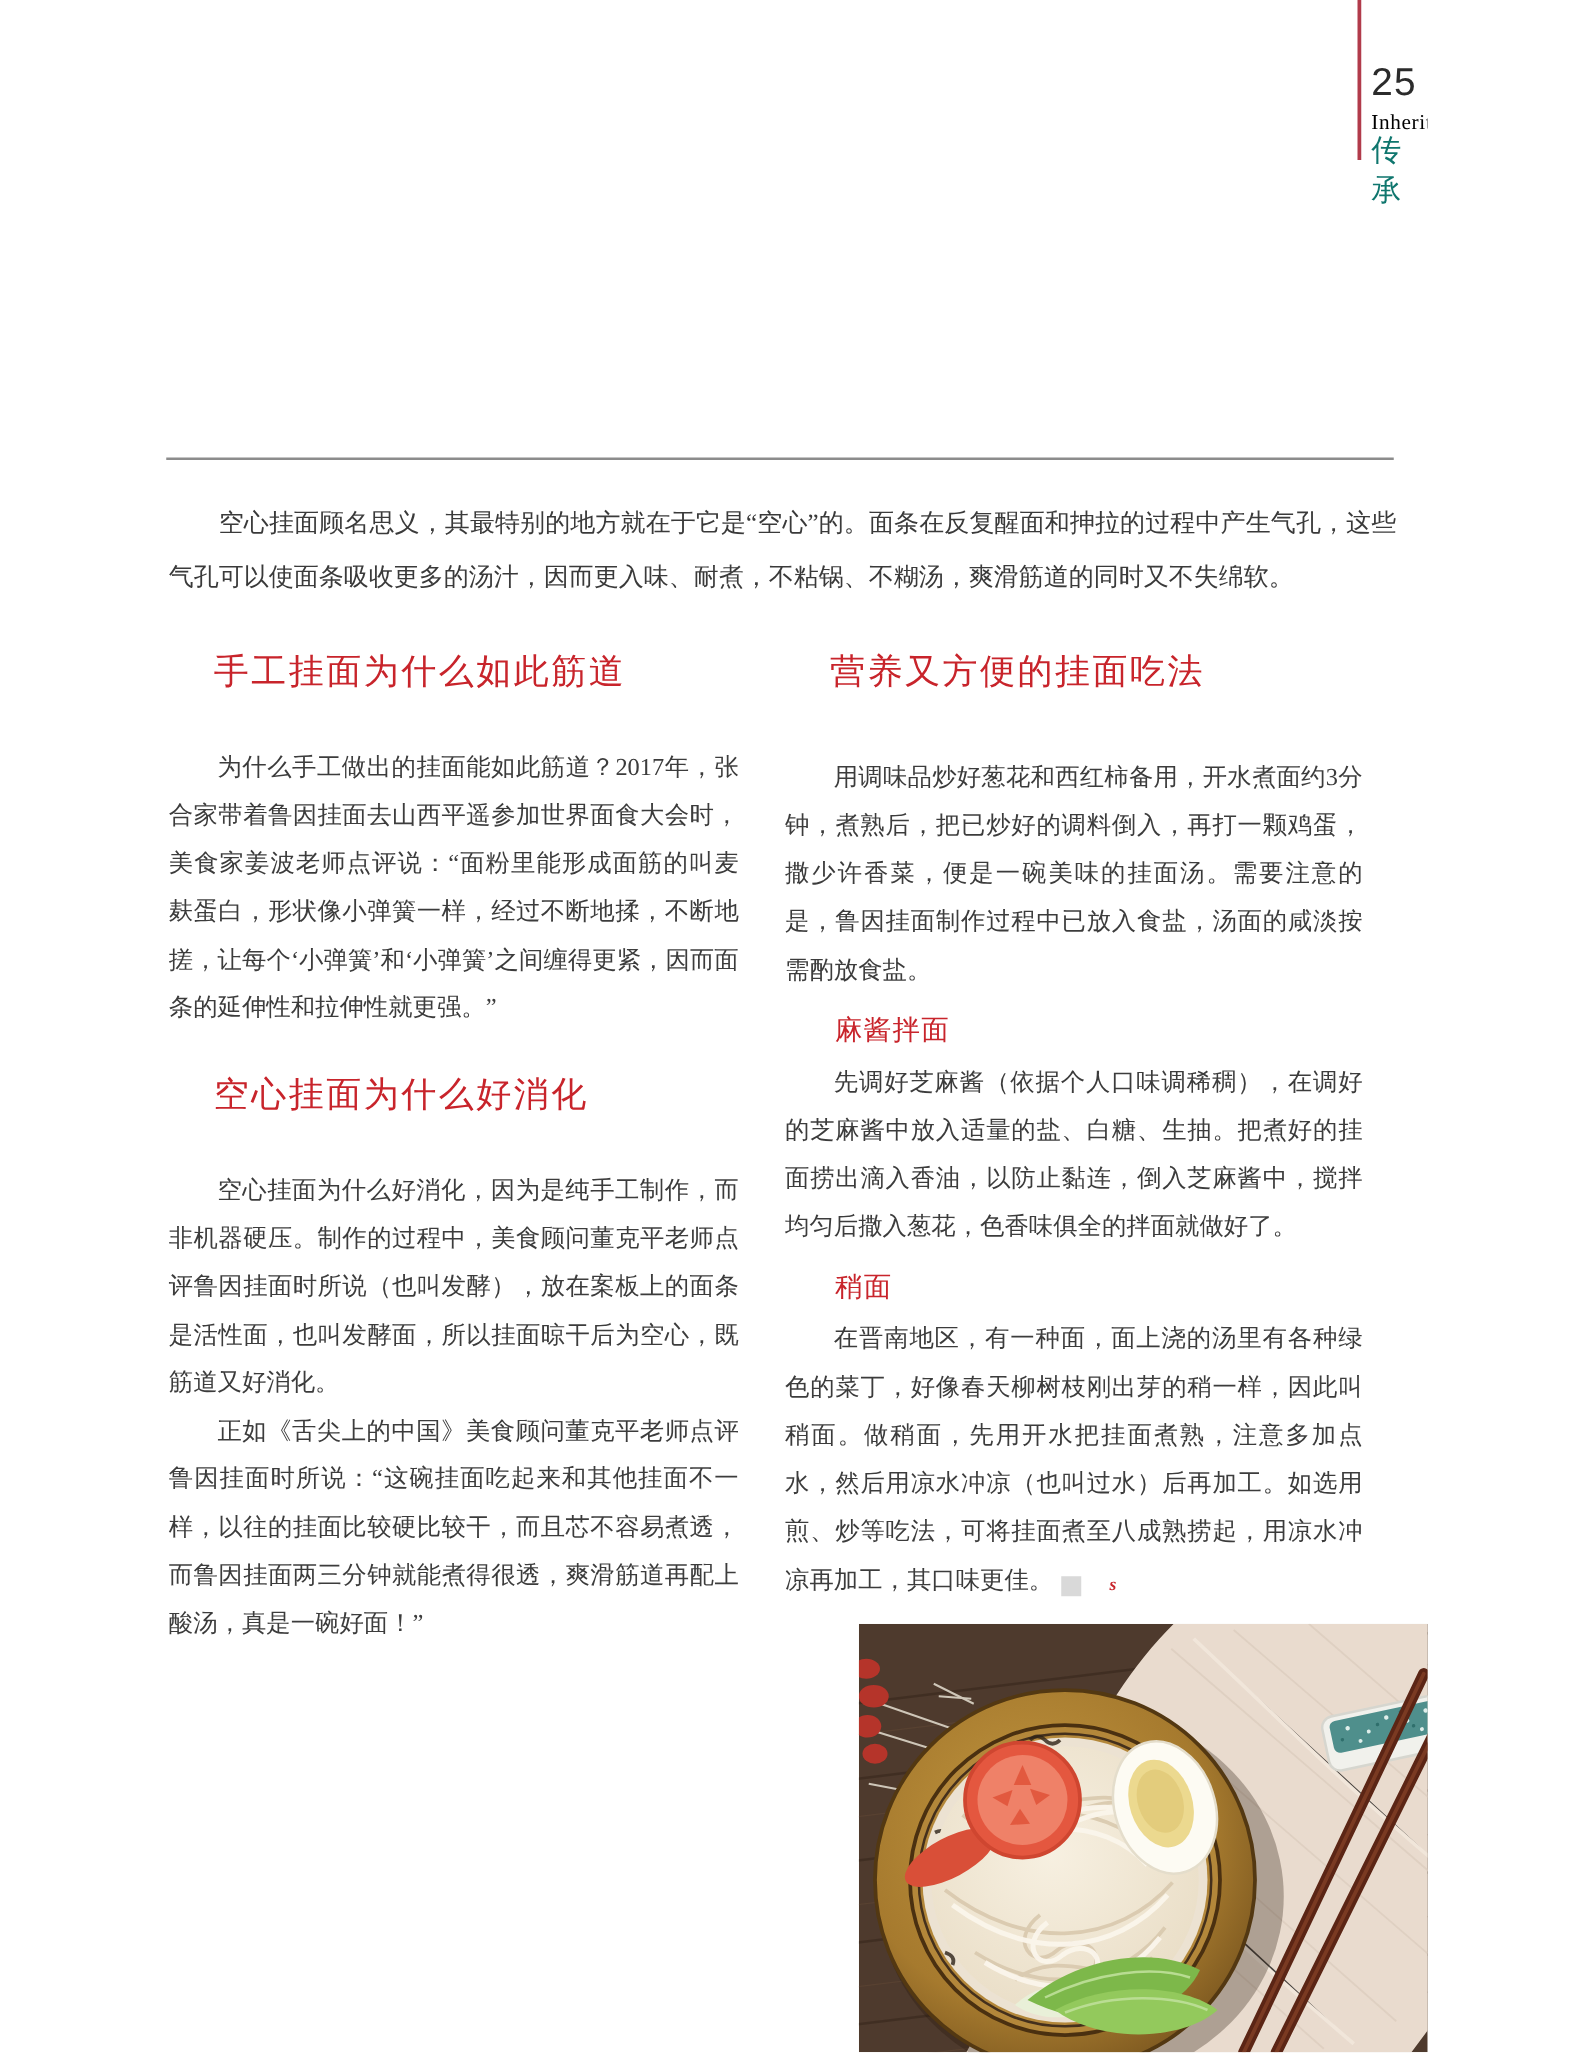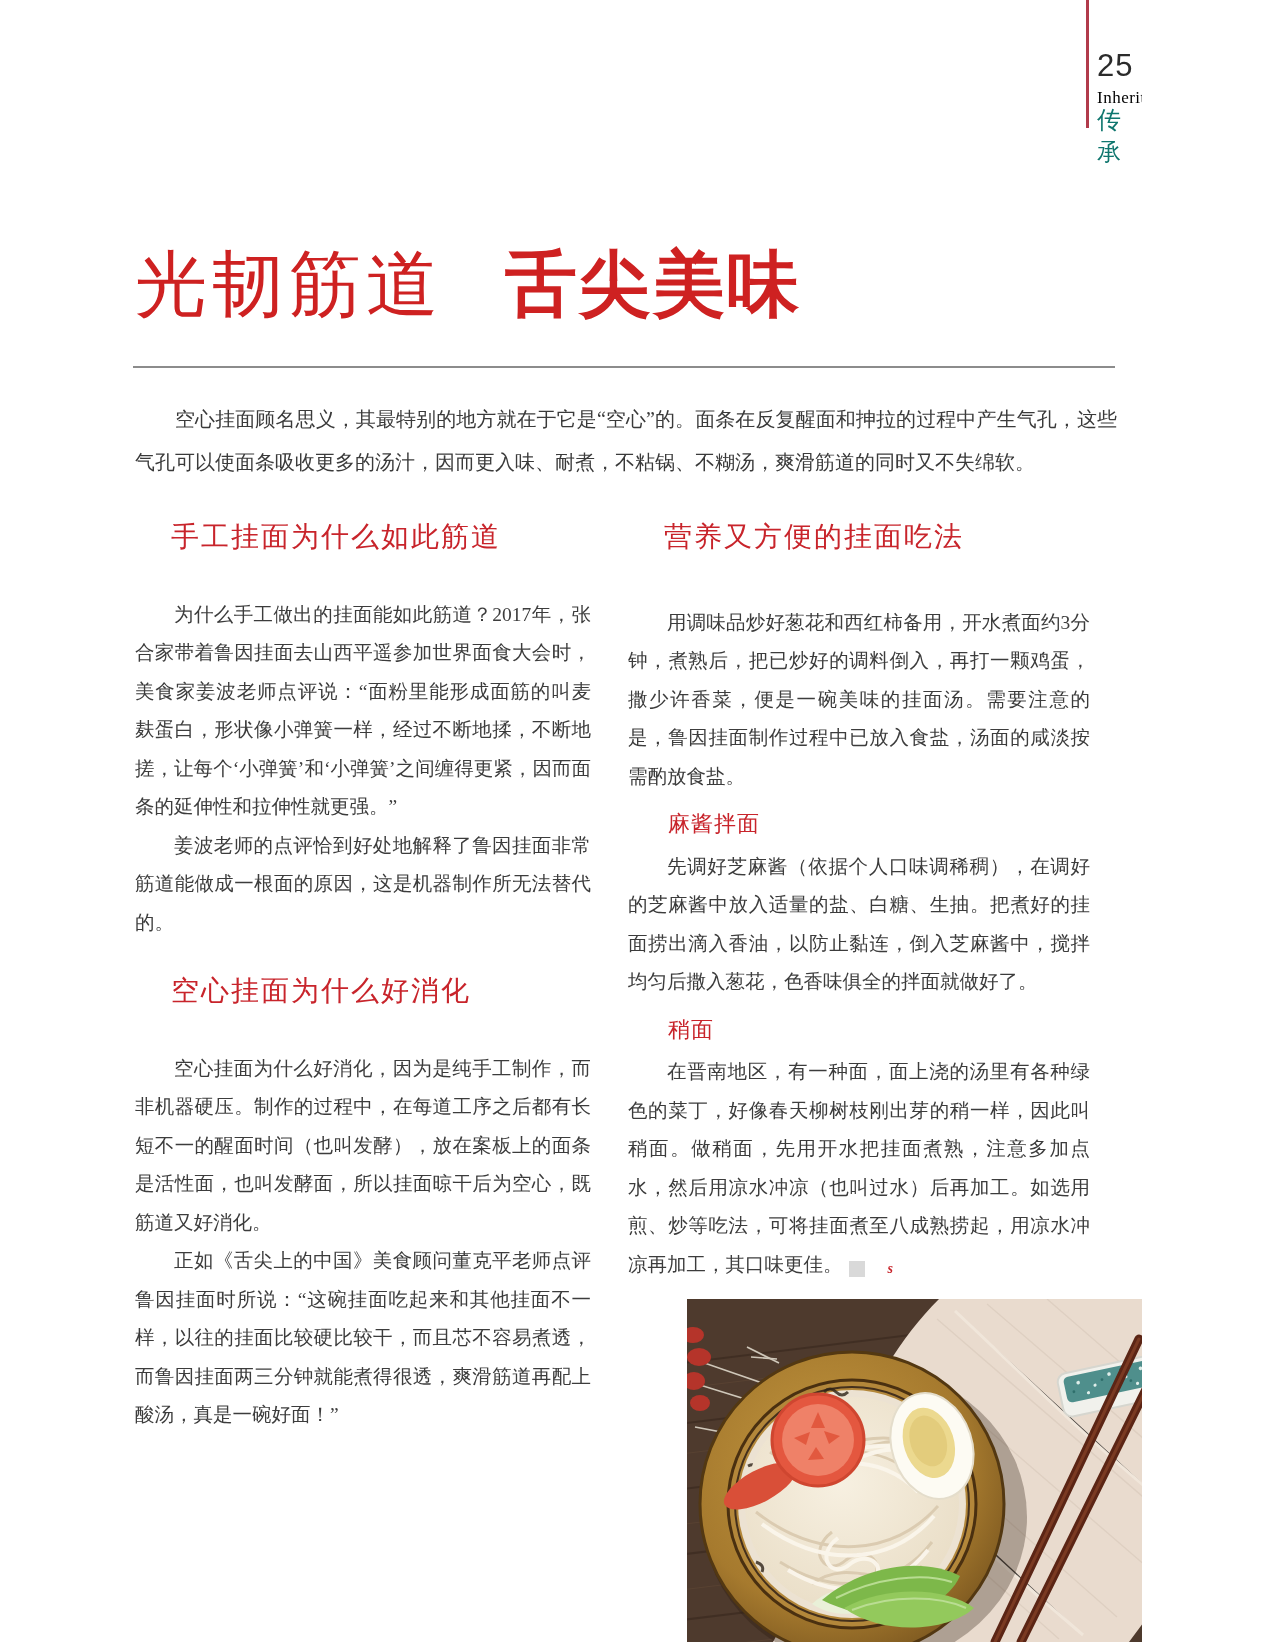--- a/index.html
+++ b/index.html
@@ -49,34 +49,29 @@
 </head>
 <body>
 
 <div class="page">
 
   <div class="corner-rule"></div>
   <div class="page-number">25</div>
   <div class="section-en">Inheritance</div>
   <div class="section-cn">传承</div>
 
-  <div class="title-row">
-    <span class="title-light">光韧筋道</span>
-    <span class="title-bold">舌尖美味</span>
-  </div>
   <div class="title-divider"></div>
 
   <p class="intro">空心挂面顾名思义，其最特别的地方就在于它是“空心”的。面条在反复醒面和抻拉的过程中产生气孔，这些气孔可以使面条吸收更多的汤汁，因而更入味、耐煮，不粘锅、不糊汤，爽滑筋道的同时又不失绵软。</p>
 
   <div class="col col-left">
     <h2>手工挂面为什么如此筋道</h2>
     <p>为什么手工做出的挂面能如此筋道？2017年，张合家带着鲁因挂面去山西平遥参加世界面食大会时，美食家姜波老师点评说：“面粉里能形成面筋的叫麦麸蛋白，形状像小弹簧一样，经过不断地揉，不断地搓，让每个‘小弹簧’和‘小弹簧’之间缠得更紧，因而面条的延伸性和拉伸性就更强。”</p>
-    <p>姜波老师的点评恰到好处地解释了鲁因挂面非常筋道能做成一根面的原因，这是机器制作所无法替代的。</p>
     <h2 class="gap-above">空心挂面为什么好消化</h2>
-    <p>空心挂面为什么好消化，因为是纯手工制作，而非机器硬压。制作的过程中，在每道工序之后都有长短不一的醒面时间（也叫发酵），放在案板上的面条是活性面，也叫发酵面，所以挂面晾干后为空心，既筋道又好消化。</p>
+    <p>空心挂面为什么好消化，因为是纯手工制作，而非机器硬压。制作的过程中，美食顾问董克平老师点评鲁因挂面时所说（也叫发酵），放在案板上的面条是活性面，也叫发酵面，所以挂面晾干后为空心，既筋道又好消化。</p>
     <p>正如《舌尖上的中国》美食顾问董克平老师点评鲁因挂面时所说：“这碗挂面吃起来和其他挂面不一样，以往的挂面比较硬比较干，而且芯不容易煮透，而鲁因挂面两三分钟就能煮得很透，爽滑筋道再配上酸汤，真是一碗好面！”</p>
   </div>
 
   <div class="col col-right">
     <h2>营养又方便的挂面吃法</h2>
 
     <p>用调味品炒好葱花和西红柿备用，开水煮面约3分钟，煮熟后，把已炒好的调料倒入，再打一颗鸡蛋，撒少许香菜，便是一碗美味的挂面汤。需要注意的是，鲁因挂面制作过程中已放入食盐，汤面的咸淡按需酌放食盐。</p>
 
     <h3>麻酱拌面</h3>
     <p>先调好芝麻酱（依据个人口味调稀稠），在调好的芝麻酱中放入适量的盐、白糖、生抽。把煮好的挂面捞出滴入香油，以防止黏连，倒入芝麻酱中，搅拌均匀后撒入葱花，色香味俱全的拌面就做好了。</p>

